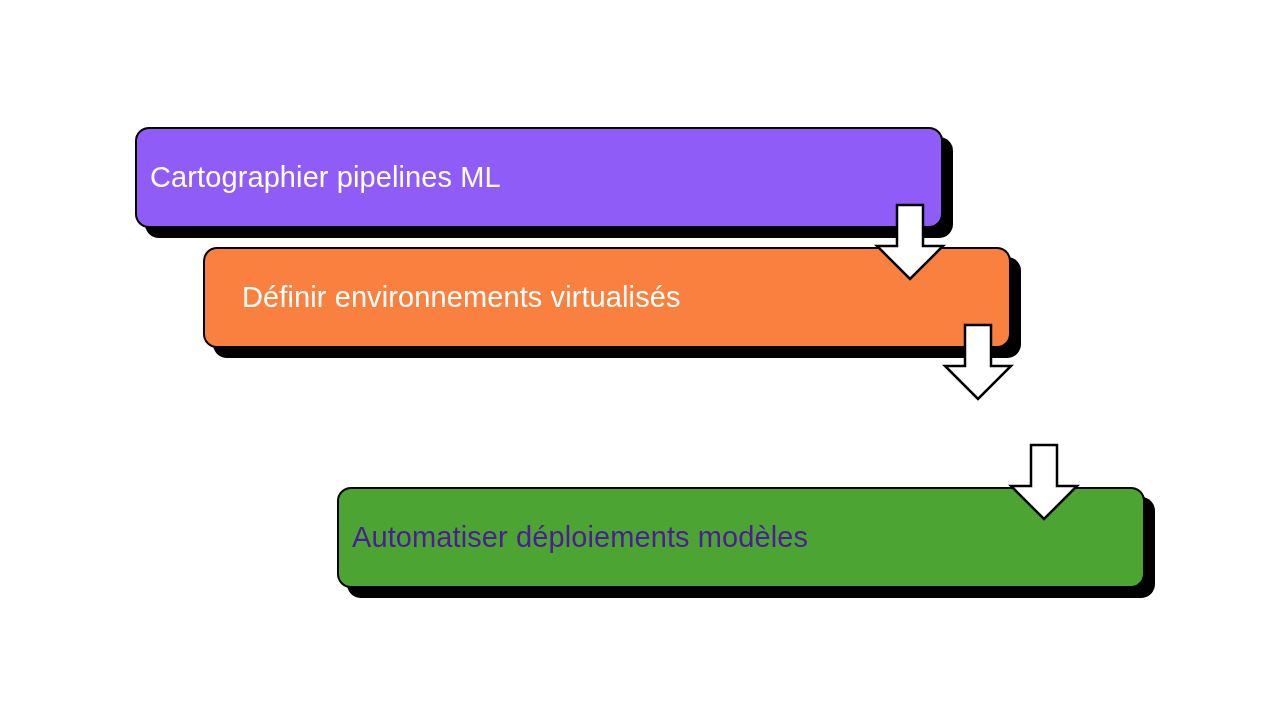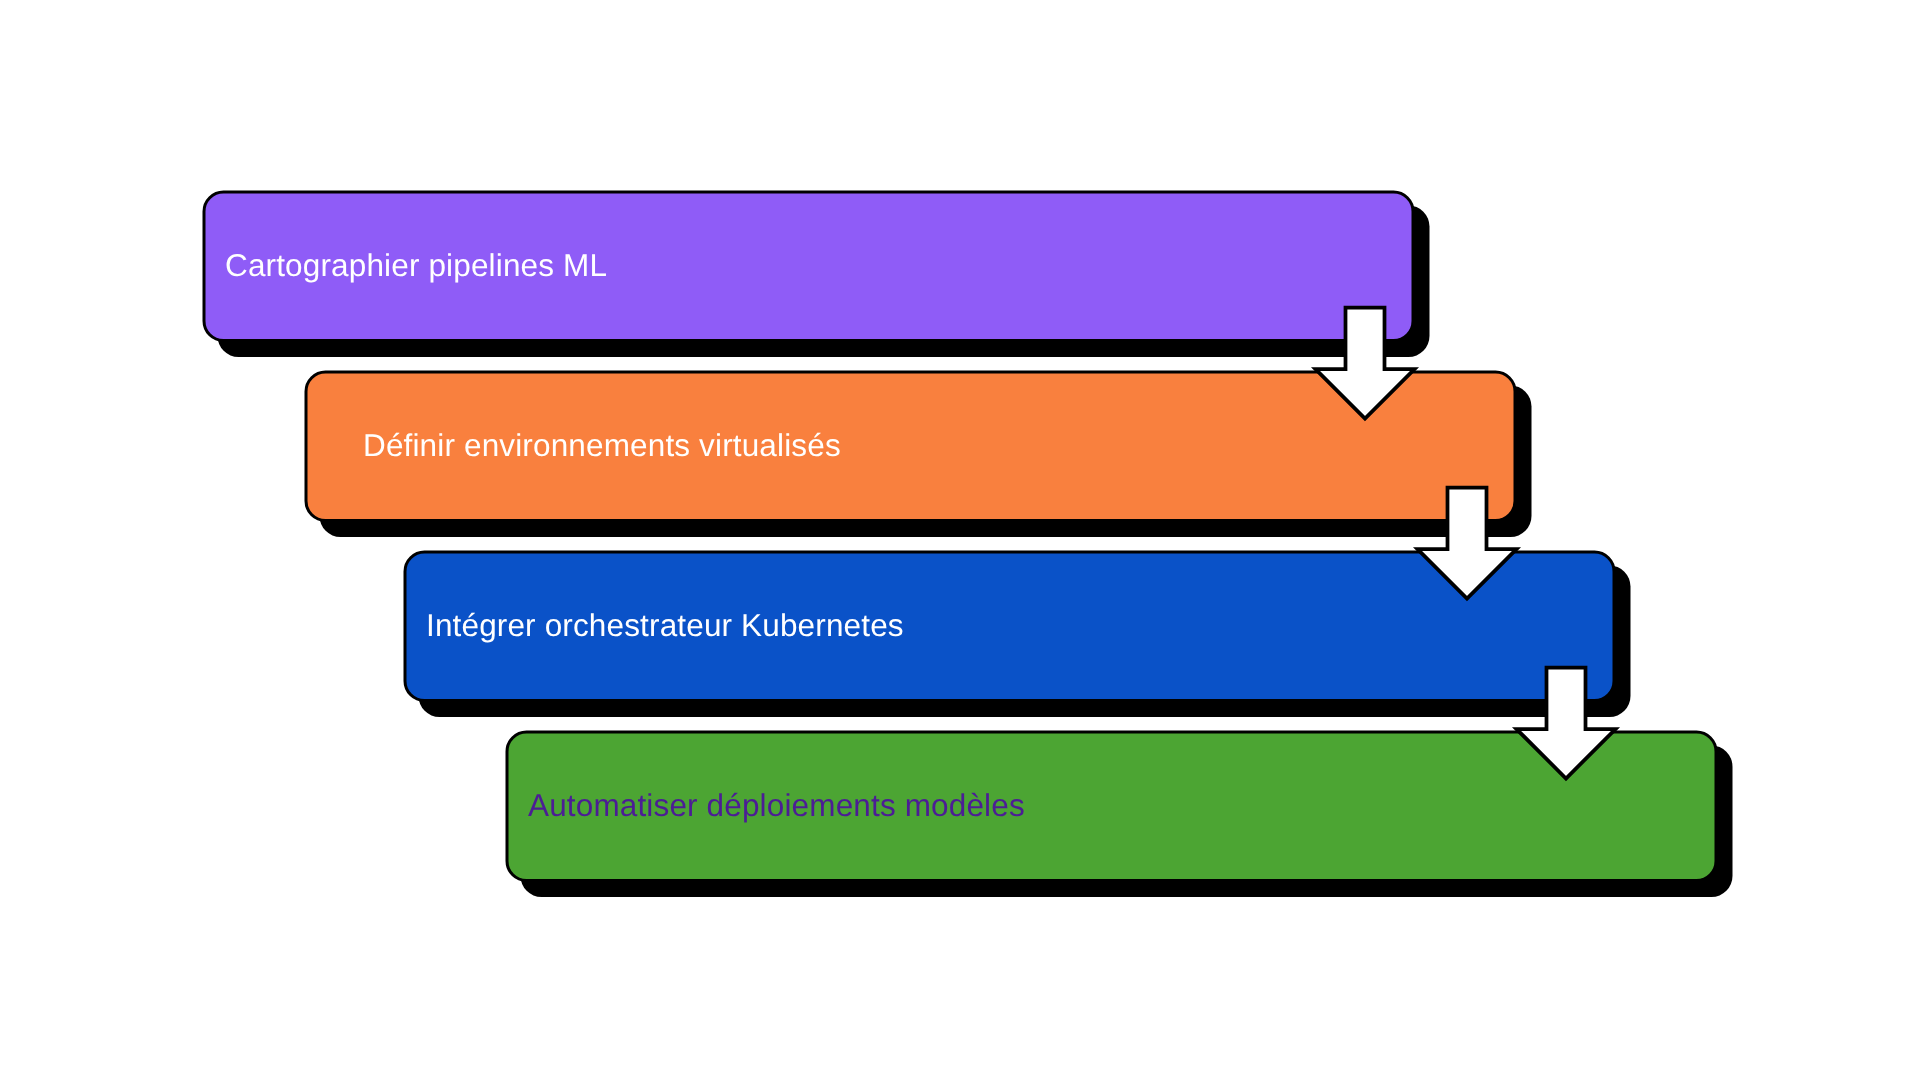--- a/index.html
+++ b/index.html
@@ -26,21 +26,21 @@
     border: 2px solid #000000;
     border-radius: 14px;
     display: flex;
     align-items: center;
     box-shadow: 10px 10px 0 0 #000000;
     z-index: 2;
   }
   .step-label {
     color: #ffffff;
     font-family: "Liberation Sans", sans-serif;
-    font-size: 21px;
+    font-size: 29px;
     line-height: 1.1;
     letter-spacing: 0.1px;
     padding-left: 13px;
     white-space: nowrap;
     user-select: none;
   }
   .arrow {
     position: absolute;
     z-index: 5;
     pointer-events: none;
@@ -70,23 +70,20 @@
   <div class="step" id="step-2" style="left: 203px; top: 247px; width: 808px; height: 101px; background: rgb(249, 128, 62); border-color: rgb(0, 0, 0); box-shadow: rgb(0, 0, 0) 10px 10px 0px 0px; z-index: 9;">
     <span class="step-label" style="color: rgb(255, 255, 255); padding-left: 37px;">Définir environnements virtualisés</span>
   </div>
 
   <div class="arrow" id="arrow-2" style="left: 944px; top: 324px; width: 68px; height: 76px; z-index: 21;">
     <svg viewBox="0 0 68 76" preserveAspectRatio="none" aria-hidden="true">
       <polygon points="21,1 47,1 47,42 67,42 34,75 1,42 21,42" fill="#FFFFFF" stroke="#000000" stroke-width="2.5" stroke-linejoin="miter"></polygon>
     </svg>
   </div>
 
-  <div class="step" id="step-3" style="left: 269px; top: 367px; width: 808px; height: 101px; background: rgb(10, 82, 200); border-color: rgb(0, 0, 0); box-shadow: rgb(0, 0, 0) 10px 10px 0px 0px; z-index: 8;">
-    <span class="step-label" style="color: rgb(255, 255, 255);">Intégrer orchestrateur Kubernetes</span>
-  </div>
 
   <div class="arrow" id="arrow-3" style="left: 1010px; top: 444px; width: 68px; height: 76px; z-index: 22;">
     <svg viewBox="0 0 68 76" preserveAspectRatio="none" aria-hidden="true">
       <polygon points="21,1 47,1 47,42 67,42 34,75 1,42 21,42" fill="#FFFFFF" stroke="#000000" stroke-width="2.5" stroke-linejoin="miter"></polygon>
     </svg>
   </div>
 
   <div class="step" id="step-4" style="left: 337px; top: 487px; width: 808px; height: 101px; background: rgb(76, 165, 51); border-color: rgb(0, 0, 0); box-shadow: rgb(0, 0, 0) 10px 10px 0px 0px; z-index: 7;">
     <span class="step-label" style="color: #4c1d95;">Automatiser déploiements modèles</span>
   </div>

